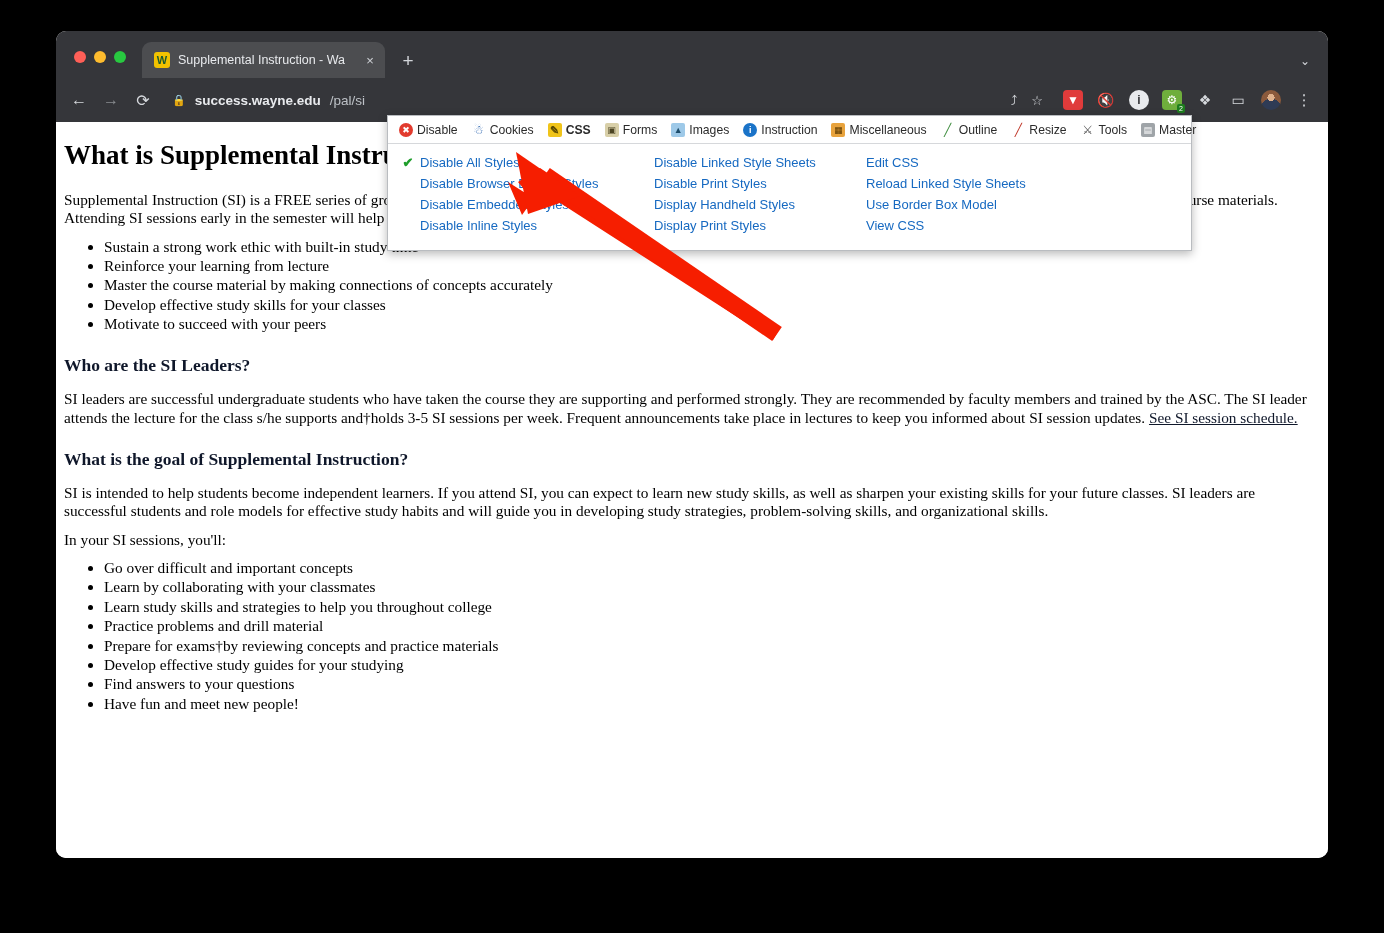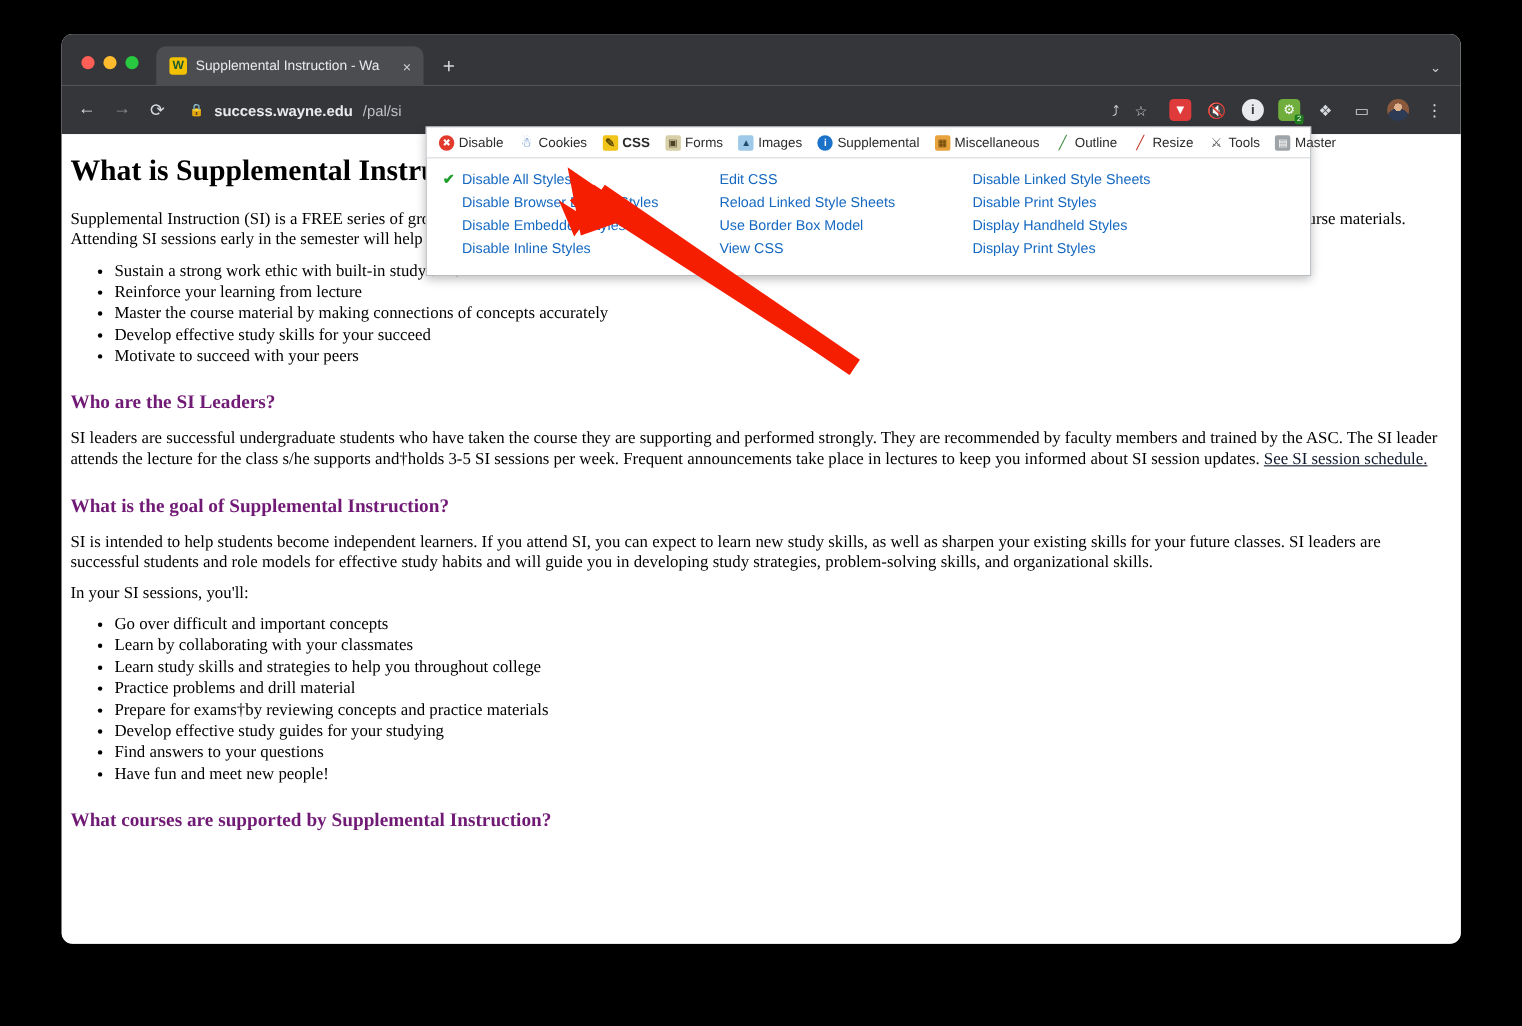--- a/index.html
+++ b/index.html
@@ -165,21 +165,21 @@
     font-size: 27px;
     margin: 4px 0 20px 0;
     font-weight: bold;
     color: #000;
   }
   h3.doc-h3 {
     font-family: "Liberation Serif", serif;
     font-size: 17.5px;
     margin: 22px 0 14px 0;
     font-weight: bold;
-    color: #701a75;
+    color: #0f172a;
   }
   p.doc-p, ul.doc-ul li {
     font-family: "Liberation Serif", serif;
     font-size: 15.3px;
     line-height: 1.2;
     color: #000;
     margin: 0;
   }
   p.doc-p { margin: 0 0 10px 0; }
   ul.doc-ul {
@@ -320,21 +320,21 @@
   <div class="page">
     <div class="page-inner">
       <h1 class="doc-h1">What is Supplemental Instruction?</h1>
 
       <p class="doc-p">Supplemental Instruction (SI) is a FREE series of group study sessions for students enrolled in historically difficult courses. SI is a proactive approach to learning through reviewing course materials. Attending SI sessions early in the semester will help you:</p>
 
       <ul class="doc-ul">
         <li>Sustain a strong work ethic with built-in study time</li>
         <li>Reinforce your learning from lecture</li>
         <li>Master the course material by making connections of concepts accurately</li>
-        <li>Develop effective study skills for your succeed</li>
+        <li>Develop effective study skills for your classes</li>
         <li>Motivate to succeed with your peers</li>
       </ul>
 
       <h3 class="doc-h3">Who are the SI Leaders?</h3>
       <p class="doc-p"><span>SI leaders are successful undergraduate students who have taken the course they are supporting and performed strongly. They are recommended by faculty members and trained by the ASC. The SI leader attends the lecture for the class s/he supports and†holds 3-5 SI sessions per week. Frequent announcements take place in lectures to keep you informed about SI session updates. </span><a class="doc-link" href="#">See SI session schedule.</a></p>
 
       <h3 class="doc-h3">What is the goal of Supplemental Instruction?</h3>
       <p class="doc-p">SI is intended to help students become independent learners. If you attend SI, you can expect to learn new study skills, as well as sharpen your existing skills for your future classes. SI leaders are successful students and role models for effective study habits and will guide you in developing study strategies, problem-solving skills, and organizational skills.</p>
 
       <p class="doc-p">In your SI sessions, you'll:</p>
@@ -342,21 +342,20 @@
         <li>Go over difficult and important concepts</li>
         <li>Learn by collaborating with your classmates</li>
         <li>Learn study skills and strategies to help you throughout college</li>
         <li>Practice problems and drill material</li>
         <li>Prepare for exams†by reviewing concepts and practice materials</li>
         <li>Develop effective study guides for your studying</li>
         <li>Find answers to your questions</li>
         <li>Have fun and meet new people!</li>
       </ul>
 
-      <h3 class="doc-h3">What courses are supported by Supplemental Instruction?</h3>
     </div>
   </div>
 </div>
 
 <div class="wd-menu">
   <div class="wd-tabs">
     <div class="wd-tab">
       <span class="wd-ic ic-disable">✖</span>
       <span>Disable</span>
     </div>
@@ -371,21 +370,21 @@
     <div class="wd-tab">
       <span class="wd-ic ic-forms">▣</span>
       <span>Forms</span>
     </div>
     <div class="wd-tab">
       <span class="wd-ic ic-images">▲</span>
       <span>Images</span>
     </div>
     <div class="wd-tab">
       <span class="wd-ic ic-info">i</span>
-      <span>Supplemental</span>
+      <span>Instruction</span>
     </div>
     <div class="wd-tab">
       <span class="wd-ic ic-misc">▦</span>
       <span>Miscellaneous</span>
     </div>
     <div class="wd-tab">
       <span class="wd-ic ic-outline">╱</span>
       <span>Outline</span>
     </div>
     <div class="wd-tab">
@@ -415,47 +414,47 @@
       <div class="wd-item">
         <span class="wd-check empty">✓</span>
         <span>Disable Embedded Styles</span>
       </div>
       <div class="wd-item">
         <span class="wd-check empty">✓</span>
         <span>Disable Inline Styles</span>
       </div>
     </div>
 
+    <div class="wd-col c2">
+      <div class="wd-item">
+        <span>Disable Linked Style Sheets</span>
+      </div>
+      <div class="wd-item">
+        <span>Disable Print Styles</span>
+      </div>
+      <div class="wd-item">
+        <span>Display Handheld Styles</span>
+      </div>
+      <div class="wd-item">
+        <span>Display Print Styles</span>
+      </div>
+    </div>
+
     <div class="wd-col c3">
       <div class="wd-item">
         <span>Edit CSS</span>
       </div>
       <div class="wd-item">
         <span>Reload Linked Style Sheets</span>
       </div>
       <div class="wd-item">
         <span>Use Border Box Model</span>
       </div>
       <div class="wd-item">
         <span>View CSS</span>
-      </div>
-    </div>
-
-    <div class="wd-col c2">
-      <div class="wd-item">
-        <span>Disable Linked Style Sheets</span>
-      </div>
-      <div class="wd-item">
-        <span>Disable Print Styles</span>
-      </div>
-      <div class="wd-item">
-        <span>Display Handheld Styles</span>
-      </div>
-      <div class="wd-item">
-        <span>Display Print Styles</span>
       </div>
     </div>
   </div>
 </div>
 
 <svg class="arrow-layer" viewBox="0 0 1384 933" xmlns="http://www.w3.org/2000/svg">
   <g>
     <path d="M 780 328 L 540 168 L 518 182 L 530 196 L 508 182 L 522 215 L 540 190 L 773 340 Z" fill="#f61e00"></path>
     <path d="M 777 334 L 545 175" stroke="#f61e00" stroke-width="17" stroke-linecap="butt"></path>
     <path d="M 516 152 L 580 196 L 528 214 Z" fill="#f61e00"></path>

